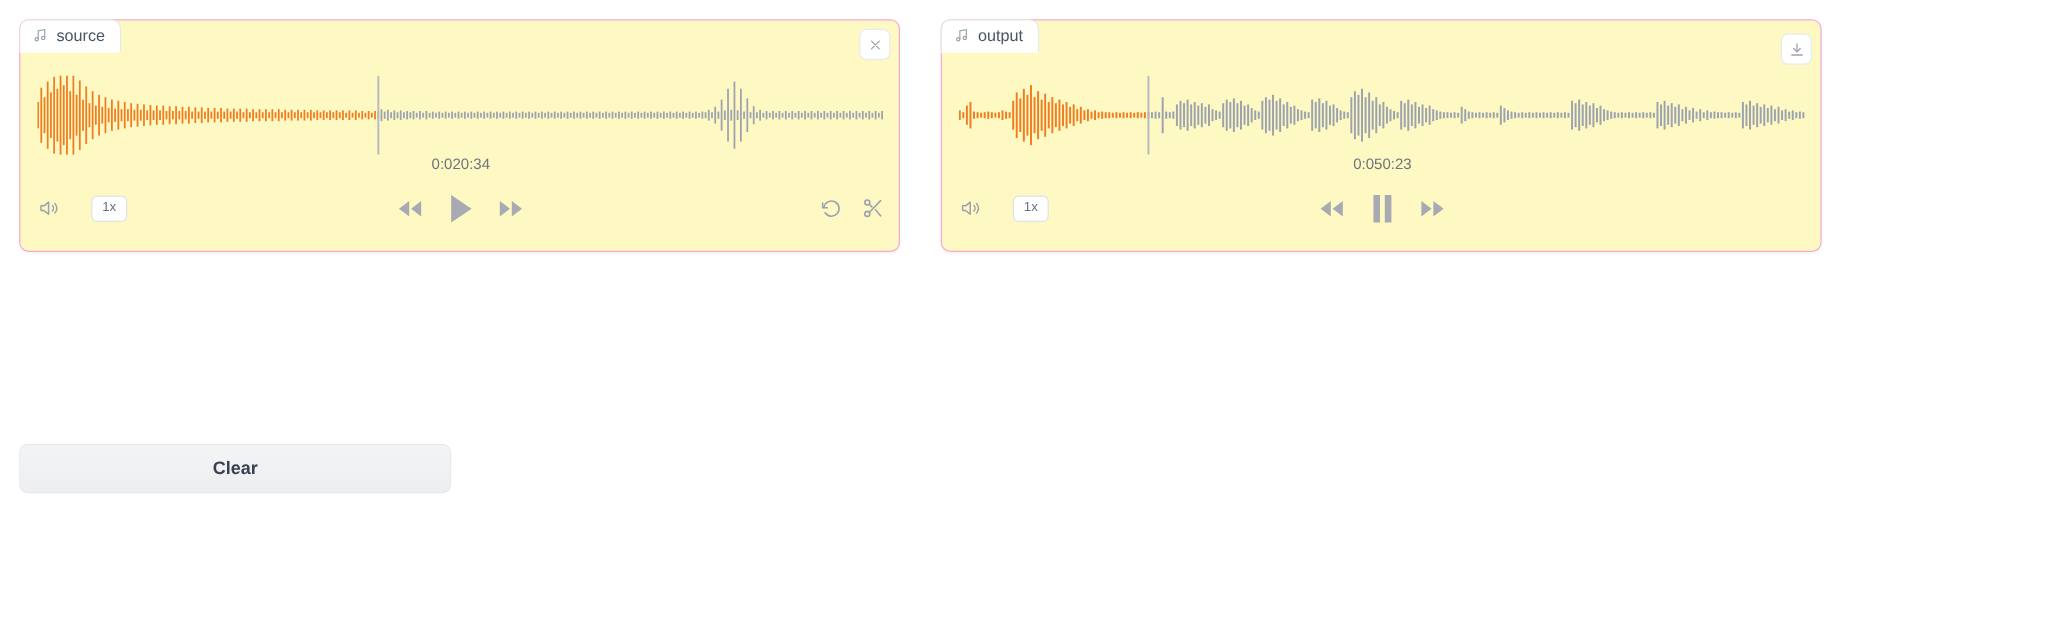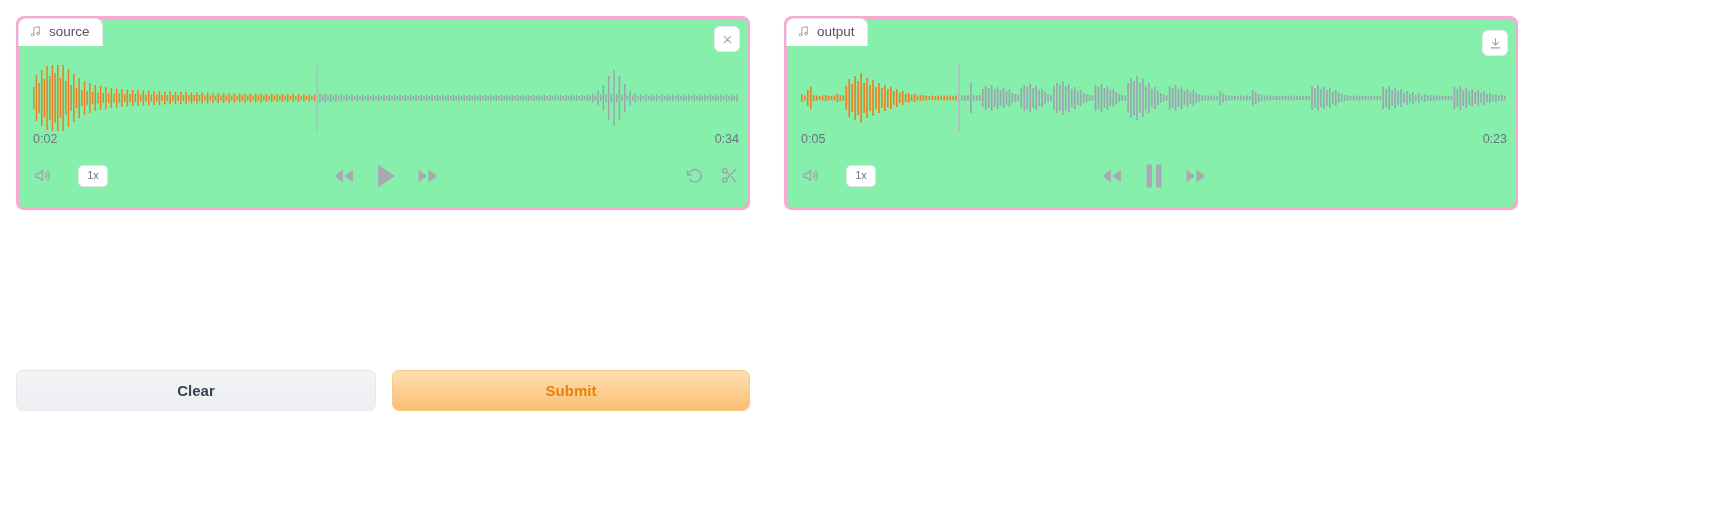--- a/index.html
+++ b/index.html
@@ -12,22 +12,22 @@
   }
   .page {
     position: relative;
     width: 1711px; height: 522px;
     background: #ffffff;
   }
 
   
   .audio-panel {
     position: absolute;
-    background: #86efac;
-    border: 3px solid #f9a8d4;
+    background: #fef9c3;
+    border: 1px solid #f9a8d4;
     border-radius: 8px;
     box-shadow: 0 1px 2px rgba(16,24,40,0.04);
     padding-left: 24px;
   }
   .panel-tab {
     position: absolute;
     top: -1px; left: -1px;
     display: flex;
     align-items: center;
     gap: 7px;
@@ -58,21 +58,21 @@
   
   .waveform {
     position: absolute;
     overflow: hidden;
   }
   .wf-svg { display: block; }
 
   .time-row {
     position: absolute;
     display: flex;
-    justify-content: space-between;
+    justify-content: center;
     font-size: 12.5px;
     color: #6b7280;
   }
 
   .ctrl-row {
     position: absolute;
     display: flex;
     align-items: center;
   }
   .ctrl-left { display: flex; align-items: center; gap: 26px; }
@@ -805,15 +805,14 @@
           </svg>
         </span>
       </div>
 
       <div class="ctrl-right" style="width:1px;"></div>
     </div>
   </div>
 
 
   <div class="btn btn-clear" style="left:16px; top:338px; width:360px;">Clear</div>
-  <div class="btn btn-submit" style="left:392px; top:338px; width:358px;">Submit</div>
 
 </div>
 
 </body></html>

